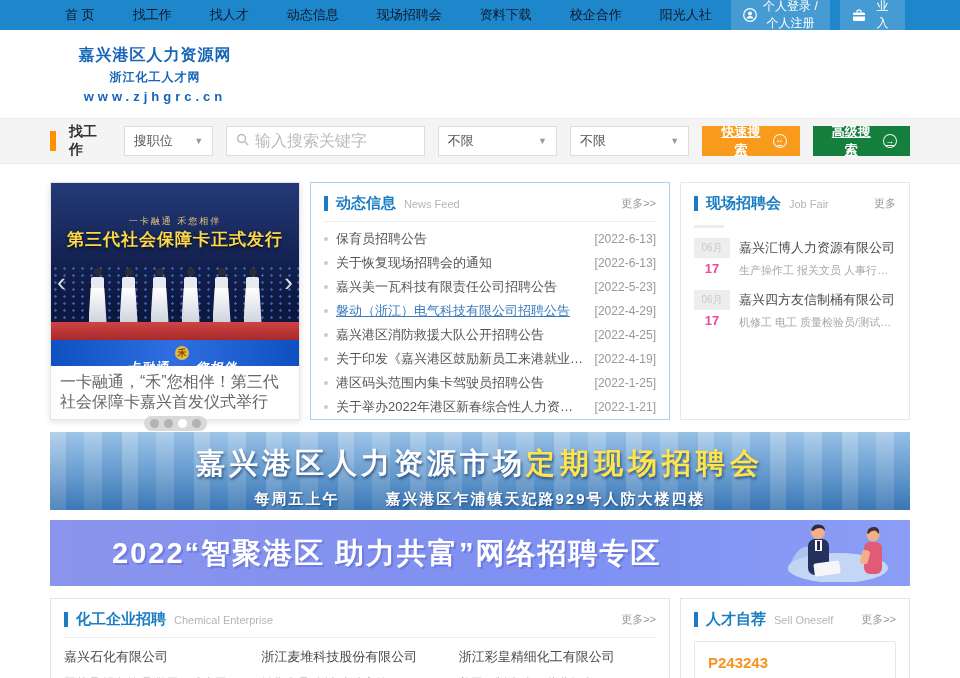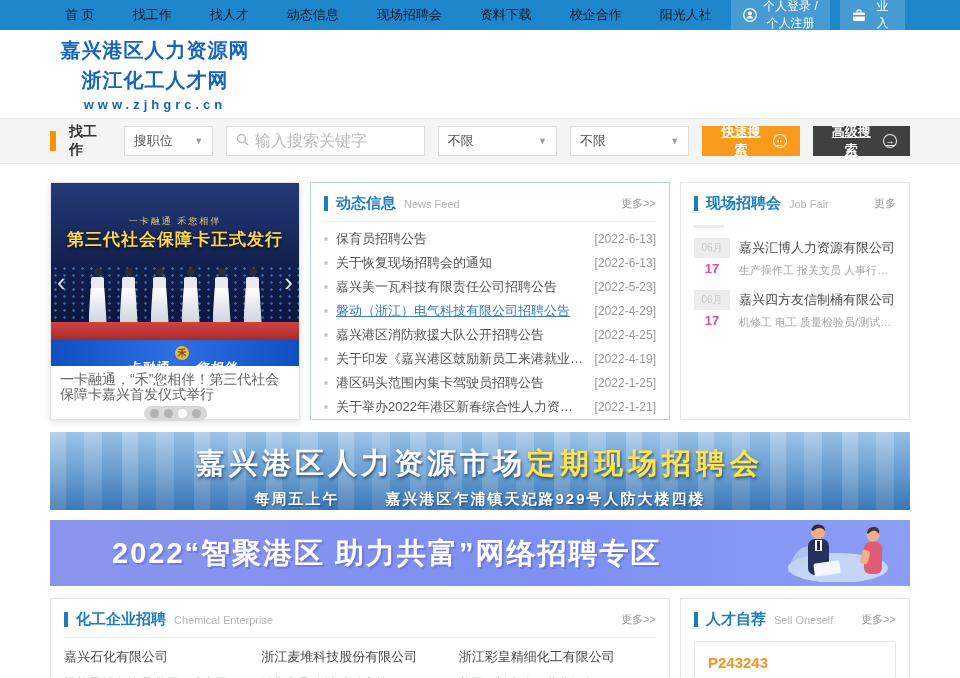--- a/index.html
+++ b/index.html
@@ -12,22 +12,22 @@
   .topnav a { color:#0f172a; font-size:13px; padding:12px 19px; line-height:30px;
     text-decoration:none; cursor:pointer; white-space:nowrap; }
   .topbar-right { margin-left:auto; margin-right:55px; display:flex; gap:10px; }
   .topbtn { display:flex; align-items:center; gap:6px; background:rgba(255,255,255,.18);
     border:none; color:#fff; font-size:12px; padding:4px 12px; border-radius:3px; cursor:pointer; }
   .topbtn svg { display:block; }
 
   
   .header { height:88px; background:#fff; display:flex; align-items:center; }
   .logo { margin-left:55px; width:200px; text-align:center; color:#1565b8; cursor:pointer; }
-  .logo .l1 { font-size:20px; font-weight:bold; letter-spacing:1px; white-space:nowrap; }
-  .logo .l2 { font-size:20px; font-weight:bold; margin-top:3px; letter-spacing:1px; }
+  .logo .l1 { font-size:16px; font-weight:bold; letter-spacing:1px; white-space:nowrap; }
+  .logo .l2 { font-size:12px; font-weight:bold; margin-top:3px; letter-spacing:1px; }
   .logo .l3 { font-size:13px; font-weight:bold; margin-top:3px; letter-spacing:4px; white-space:nowrap; }
 
   
   .searchstrip { height:46px; background:#f4f4f4; border-top:1px solid #ececec;
     border-bottom:1px solid #ececec; display:flex; align-items:center; }
   .search-inner { width:860px; margin:0 auto; display:flex; align-items:center; gap:13px; }
   .accent { width:6px; height:20px; background:#ff9000; }
   .search-label { font-size:14px; font-weight:bold; color:#333; }
   .sel { height:30px; background:#fff; border:1px solid #ddd; display:flex; align-items:center;
     justify-content:space-between; padding:0 9px; font-size:13px; color:#555; cursor:pointer; }
@@ -35,21 +35,21 @@
   .sel.flt { width:120px; }
   .sel .car { color:#999; font-size:9px; }
   .sinput { height:30px; width:200px; background:#fff; border:1px solid #ddd; display:flex;
     align-items:center; padding:0 9px; gap:6px; }
   .sinput input { border:none; outline:none; width:100%; font-size:16px; color:#333;
     font-family:Liberation Serif, serif; }
   .sinput input::placeholder { color:#bbb; }
   .btn { height:30px; border:none; color:#fff; font-size:13px; font-weight:bold;
     display:flex; align-items:center; gap:6px; padding:0 13px; cursor:pointer;text-decoration:underline; }
   .btn.quick { background:#f89b1c; }
-  .btn.adv { background:#404040; }
+  .btn.adv { background:#15803d; }
   .circ-ico { width:14px; height:14px; border:1.5px solid rgba(255,255,255,.9);
     border-radius:50%; display:flex; align-items:center; justify-content:center;
     font-size:9px; line-height:1; font-weight:bold; }
 
   
   .main { width:860px; margin:18px auto 0; }
   .row1 { display:flex; gap:10px; height:238px; }
 
   
   .panel { background:#fff; }
@@ -84,21 +84,21 @@
     background:linear-gradient(180deg,#d04343,#a82a2a); }
   .strip { position:absolute; bottom:0; width:100%; height:26px;
     background:linear-gradient(90deg,#0f4fc0,#2f6fe2 50%,#0f4fc0); display:flex;
     align-items:center; justify-content:center; gap:6px; }
   .strip .cal { color:#fff; font-size:13px; font-weight:bold; font-style:italic; letter-spacing:1px;margin-top:30px; }
   .strip .coin { width:14px; height:14px; border-radius:50%; background:#e8b84a; color:#7a4a00;
     font-size:9px; display:flex; align-items:center; justify-content:center; font-weight:bold; }
   .arr { position:absolute; top:86px; color:rgba(255,255,255,.85); font-size:26px;
     line-height:1; cursor:pointer; user-select:none; }
   .arr.left { left:6px; } .arr.right { right:6px; }
-  .cap { font-size:14px; color:#666; line-height:15px; padding:6px 9px 0; }
+  .cap { font-size:16px; color:#666; line-height:20px; padding:6px 9px 0; }
   .dotswrap { display:flex; justify-content:center; margin-top:4px; }
   .dots { background:#d9d9d9; border-radius:10px; padding:3px 6px; display:flex; gap:5px; }
   .dot { width:9px; height:9px; border-radius:50%; background:#b3b3b3; cursor:pointer; }
   .dot.active { background:#fff; }
 
   
   .news { width:360px; border:1px solid #aed2e8; }
   .news-list { padding:5px 13px 0; }
   .news-item { display:flex; align-items:center; height:24px; cursor:pointer; }
   .bullet { width:4px; height:4px; border-radius:50%; background:#ccc; margin-right:8px; flex:none; }

